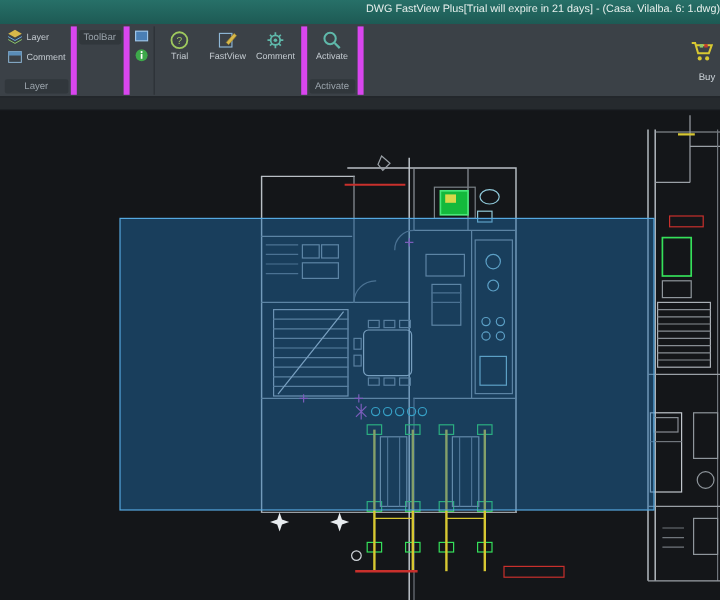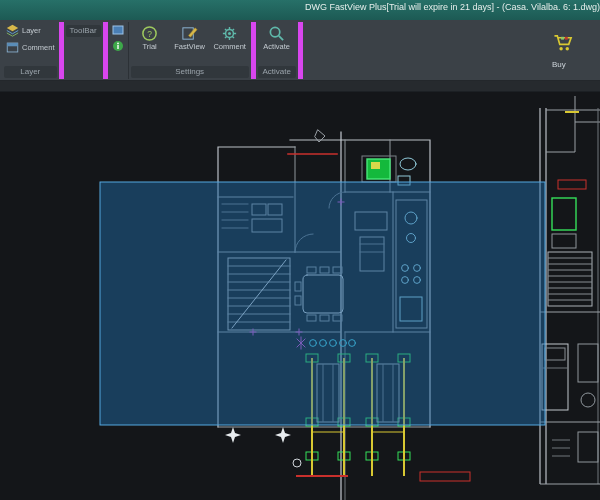--- a/index.html
+++ b/index.html
@@ -23,21 +23,21 @@
             text-align:center; padding:1px 4px; margin-top:2px; line-height:10px; }
   .big-btn { width:38px; display:flex; flex-direction:column; align-items:center;
              gap:1px; padding:2px 1px; border-radius:2px; cursor:pointer; }
   .big-label { font-size:7.5px; color:#c3cad0; text-align:center; line-height:1.15; }
   .stack { display:flex; flex-direction:column; gap:2px; justify-content:center; }
   .mini-btn { display:flex; align-items:center; gap:3px; padding:1px 2px; border-radius:2px; cursor:pointer; }
   .mini-label { font-size:7.5px; color:#c3cad0; white-space:nowrap; }
   .icon { display:inline-flex; line-height:0; }
   .icon svg { display:block; }
   .spacer { flex:1; }
-  .buy-btn { width:44px; display:flex; flex-direction:column; align-items:flex-start;
+  .buy-btn { width:44px; display:flex; flex-direction:column; align-items:flex-end;
              justify-content:center; gap:8px; cursor:pointer; border-radius:2px; }
   .buy-label { font-size:8px; color:#cdd4da; }
 
   
   .canvas-strip { height:12px; background:#262a2e; border-bottom:1px solid #1c2024; }
   .canvas { flex:1; position:relative; background:#141619; }
   .canvas svg { display:block; }
 </style>
 </head>
 <body>
@@ -131,21 +131,20 @@
                 <g stroke="#5fb8aa" fill="none">
                   <circle cx="9" cy="9" r="4.2" stroke-width="1.6"></circle>
                   <path d="M9 2v3 M9 13v3 M2 9h3 M13 9h3 M4.2 4.2l2 2 M11.8 11.8l2 2 M13.8 4.2l-2 2 M6.2 11.8l-2 2" stroke-width="1.5"></path>
                 </g>
                 <circle cx="9" cy="9" r="1.6" fill="#5fb8aa"></circle>
               </svg>
           </span>
           <span class="big-label">Comment</span>
         </div>
       </div>
-      <div class="glabel">Settings</div>
     </div>
 
     <div class="rgroup">
       <div class="rbtns">
         <div class="big-btn">
           <span class="icon">
             <svg width="17" height="17" viewBox="0 0 18 18">
                 <circle cx="7.5" cy="7.5" r="5" fill="none" stroke="#5fb8aa" stroke-width="1.8"></circle>
                 <line x1="11.5" y1="11.5" x2="16" y2="16" stroke="#5fb8aa" stroke-width="2"></line>
               </svg>

